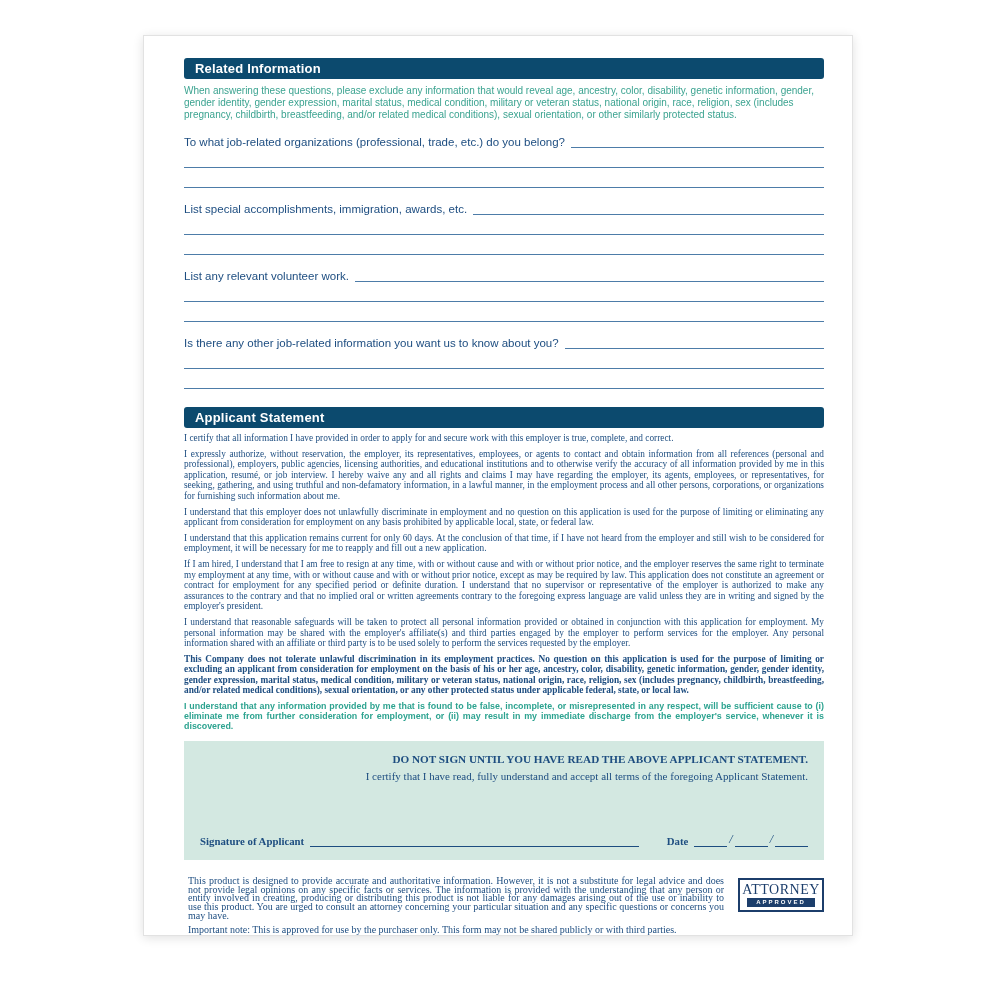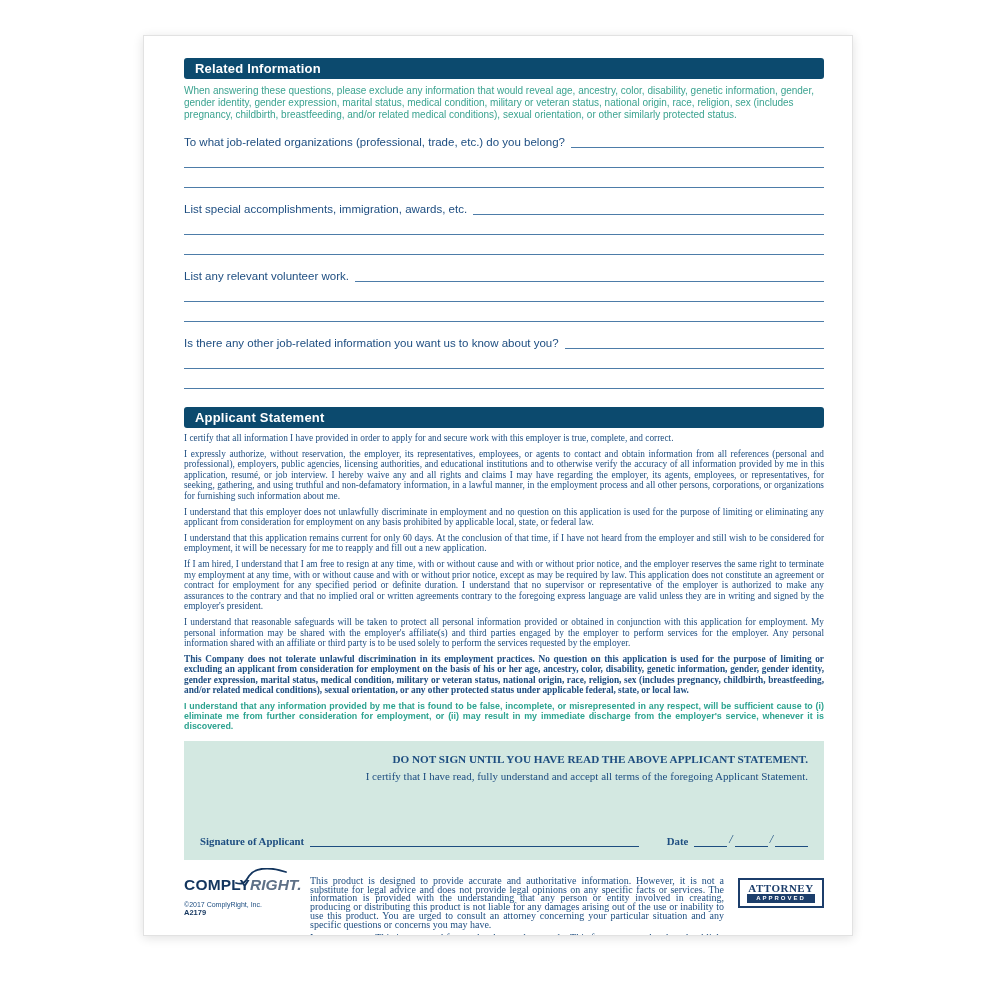--- a/index.html
+++ b/index.html
@@ -66,21 +66,21 @@
   .logo-code{font-size:7.5px;font-weight:bold;color:#13355e;font-family:"Liberation Sans",sans-serif;}
 
   .disclaimer-block{
     flex:1;padding:1px 14px 0 4px;
     font-family:"Liberation Serif",serif;font-size:10px;line-height:8.7px;
     color:#1d4d80;text-align:justify;
   }
   .important-note{margin-top:5px;}
 
   .badge{flex:none;width:86px;border:2px solid #1c3e6b;background:#fff;padding:2px 2px 2px;text-align:center;margin-top:2px;}
-  .badge-top{font-family:"Liberation Serif",serif;font-size:11px;color:#1c3e6b;letter-spacing:0.5px;font-weight:bold;}
+  .badge-top{font-family:"Liberation Serif",serif;font-size:14px;color:#1c3e6b;letter-spacing:0.5px;}
   .badge-bottom{
     margin:0 5px 1px;background:#1c3e6b;color:#fff;
     font-family:"Liberation Sans",sans-serif;font-weight:bold;font-size:6px;
     letter-spacing:2px;padding:1px 0 2px;
   }
 </style>
 </head>
 <body>
 
 <div class="sheet">
@@ -153,30 +153,20 @@
         <span class="date-seg"></span>
         <span class="date-slash">/</span>
         <span class="date-seg"></span>
         <span class="date-slash">/</span>
         <span class="date-seg"></span>
       </span>
     </div>
   </div>
 
   <div class="footer">
-    <div class="logo-block">
-      <div class="logo-line">
-        <span class="logo-part1">COMPLY</span><span class="logo-part2">RIGHT.</span>
-        <svg class="logo-swoosh" width="56" height="18" viewBox="0 0 56 18">
-          <path d="M2,15 C8,17 11,15 15,8 C20,0 34,-2 52,4" fill="none" stroke="#13355e" stroke-width="1.8" stroke-linecap="round"></path>
-        </svg>
-      </div>
-      <div class="logo-copy">©2017 ComplyRight, Inc.</div>
-      <div class="logo-code">A2179</div>
-    </div>
 
     <div class="disclaimer-block">
       <div>This product is designed to provide accurate and authoritative information. However, it is not a substitute for legal advice and does not provide legal opinions on any specific facts or services. The information is provided with the understanding that any person or entity involved in creating, producing or distributing this product is not liable for any damages arising out of the use or inability to use this product. You are urged to consult an attorney concerning your particular situation and any specific questions or concerns you may have.</div>
       <div class="important-note">Important note: This is approved for use by the purchaser only. This form may not be shared publicly or with third parties.</div>
     </div>
 
     <div class="badge">
       <div class="badge-top">ATTORNEY</div>
       <div class="badge-bottom">APPROVED</div>
     </div>

